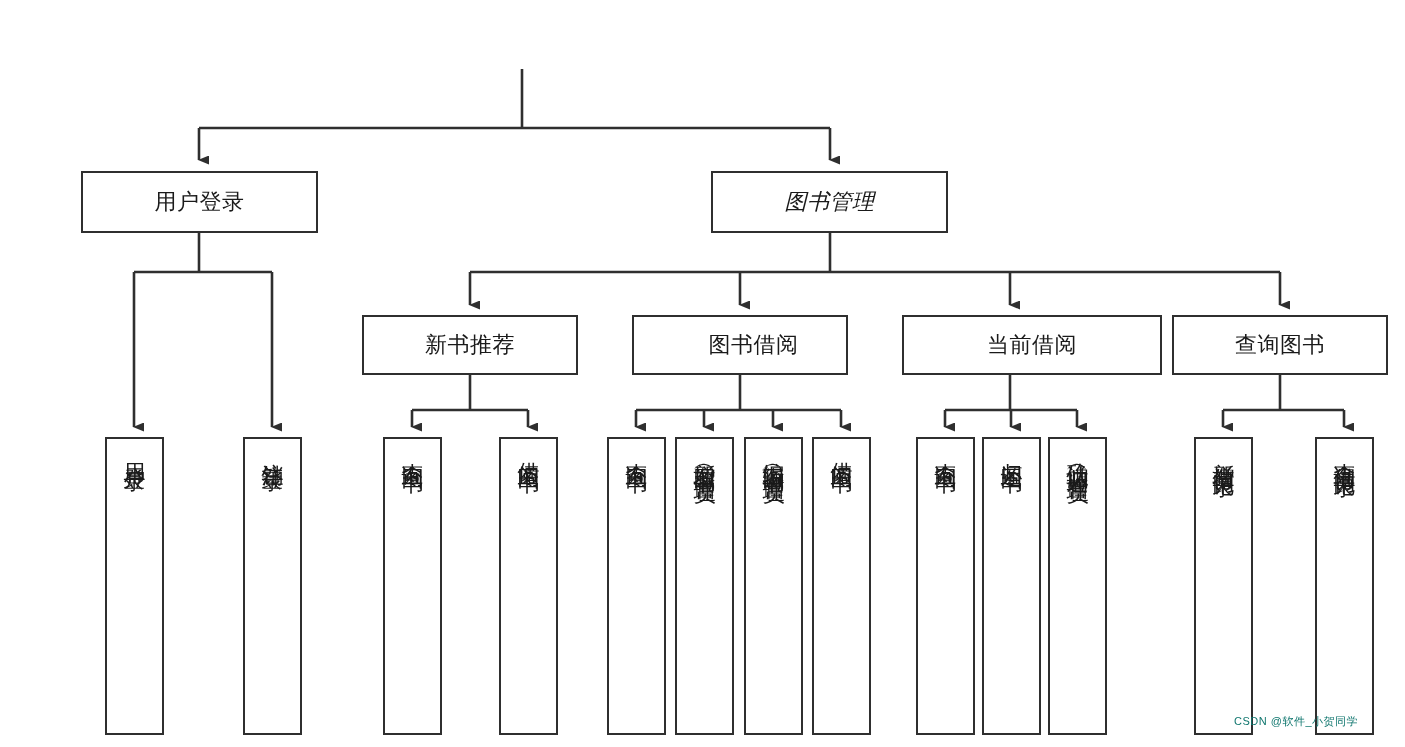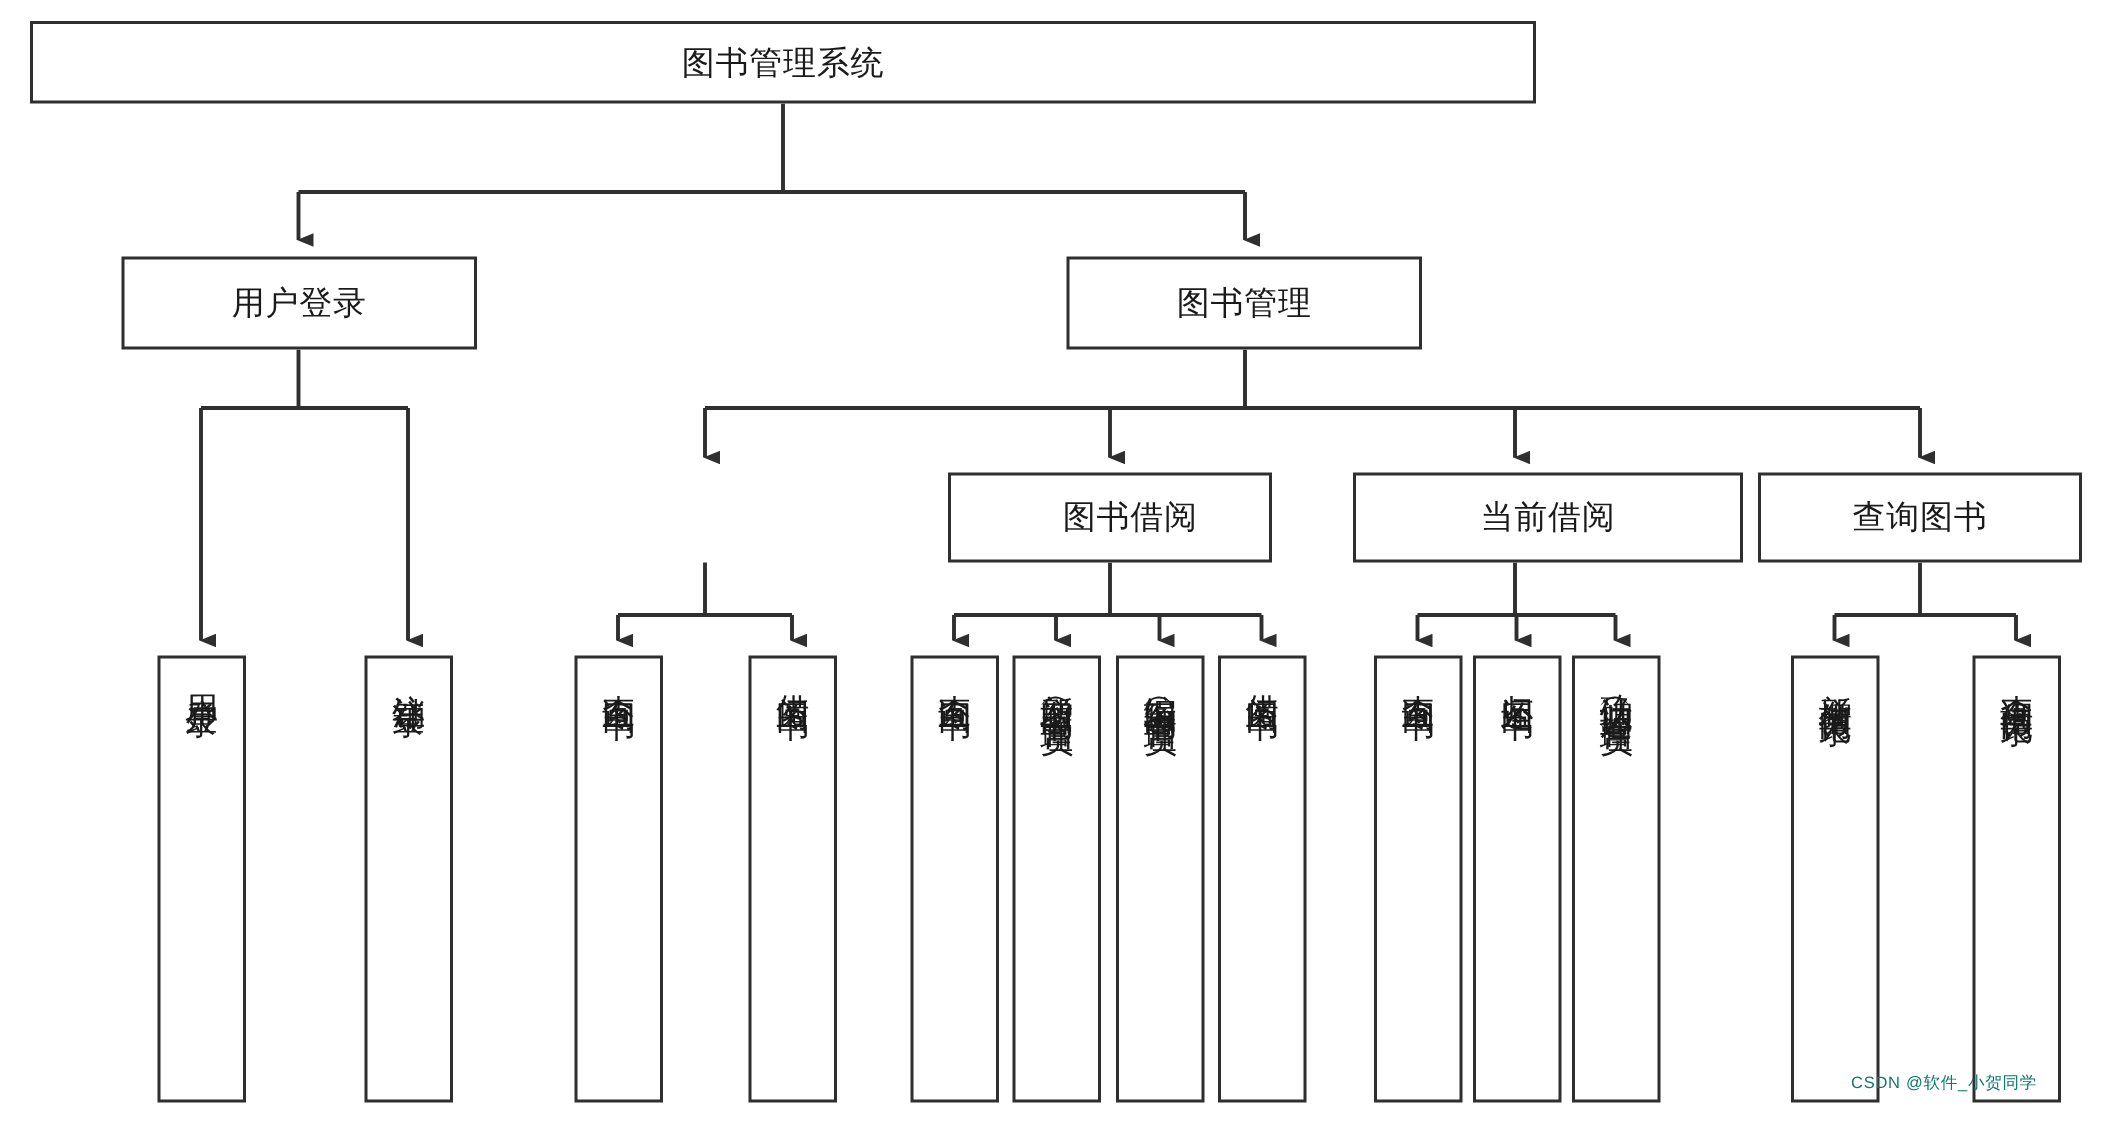--- a/index.html
+++ b/index.html
@@ -120,31 +120,31 @@
       <path d="M1011,410 L1011,427" marker-end="url(#arrowhead)"></path>
       <path d="M1077,410 L1077,427" marker-end="url(#arrowhead)"></path>
 
       <path d="M1280,375 L1280,410"></path>
       <path d="M1223,410 L1344,410"></path>
       <path d="M1223,410 L1223,427" marker-end="url(#arrowhead)"></path>
       <path d="M1344,410 L1344,427" marker-end="url(#arrowhead)"></path>
     </g>
   </svg>
 
-  <div class="node level0" style="left:20px; top:14px; width:1004px; height:55px;">
-    <span class="node-label">图书管理系统</span>
-  </div>
 
   <div class="node level1" style="left:81px; top:171px; width:237px; height:62px;">
     <span class="node-label">用户登录</span>
   </div>
-  <div class="node level1" style="left:711px; top:171px; width:237px; height:62px;">
+  <div class="node level1" style="left:711px; top:171px; width:237px; height:62px;font-style:italic;">
     <span class="node-label">图书管理</span>
   </div>
 
+  <div class="node level2" style="left:362px; top:315px; width:216px; height:60px;">
+    <span class="node-label">新书推荐</span>
+  </div>
   <div class="node level2" style="left:632px; top:315px; width:216px; height:60px;padding-left:27px;">
     <span class="node-label">图书借阅</span>
   </div>
   <div class="node level2" style="left:902px; top:315px; width:260px; height:60px;">
     <span class="node-label">当前借阅</span>
   </div>
   <div class="node level2" style="left:1172px; top:315px; width:216px; height:60px;">
     <span class="node-label">查询图书</span>
   </div>
 

